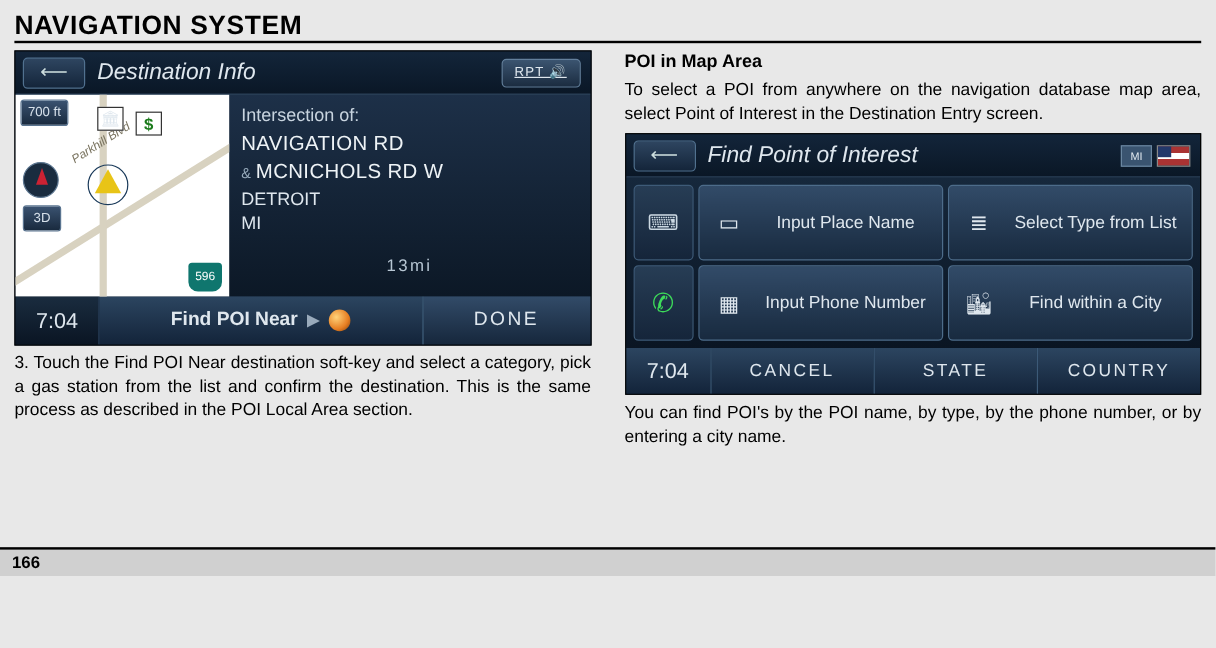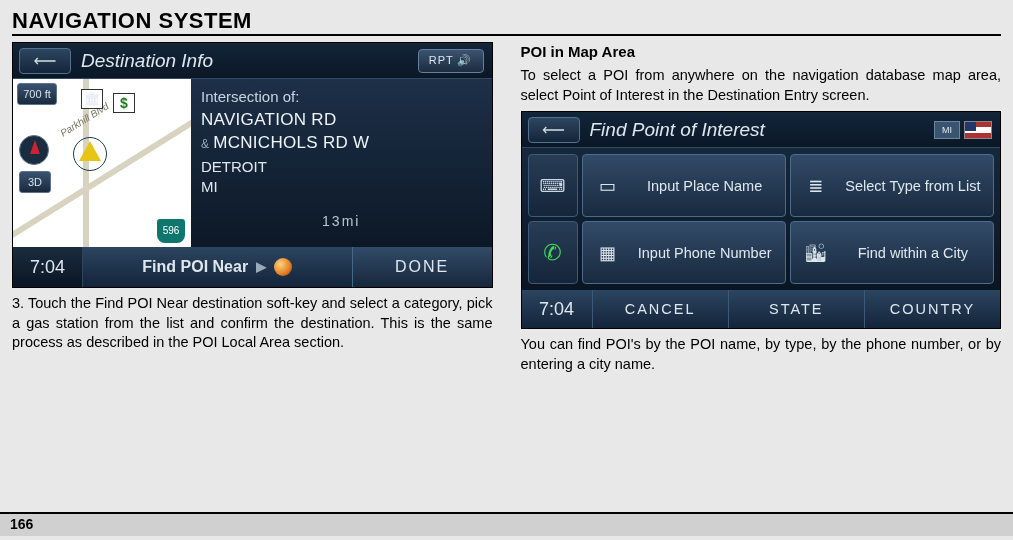--- a/index.html
+++ b/index.html
@@ -1,28 +1,28 @@
 <!DOCTYPE html>
 <html><head>
 <meta charset="utf-8">
 <style>
   * { box-sizing: border-box; margin: 0; padding: 0; }
   html, body { width: 1013px; height: 540px; font-family: Arial, Helvetica, sans-serif; background: #e8e8e8; }
-  .page { width: 1013px; height: 536px; padding: 8px 12px 0 12px; position: relative; }
+  .page { width: 1013px; height: 480px; padding: 8px 12px 0 12px; position: relative; }
   .title-row { border-bottom: 2px solid #000; margin-bottom: 6px; }
   .title { font-size: 22px; font-weight: bold; letter-spacing: 0.5px; }
   .cols { display: flex; gap: 28px; }
   .col { flex: 1; font-size: 14.5px; line-height: 1.35; }
   .screenshot { width: 100%; border: 1.5px solid #000; margin-bottom: 6px; background: #0b1a2a; color: #dfe7ee; }
   
   .scr1 { height: 246px; display: flex; flex-direction: column; }
   .scr1-top { height: 36px; display: flex; align-items: center; border-bottom: 1px solid #324a63; background: linear-gradient(#13253a,#0a1726); }
   .back-btn { width: 52px; height: 26px; margin: 0 6px; background: linear-gradient(#2e4560,#14253a); border: 1px solid #51718f; border-radius: 4px; display:flex; align-items:center; justify-content:center; font-size: 16px; color:#cdd; }
   .top-title { flex: 1; font-size: 19px; font-style: italic; font-weight: 500; padding-left: 4px; }
-  .rpt-btn { width: 66px; height: 24px; margin-right: 8px; background: linear-gradient(#3b5470,#1b2c40); border: 1px solid #64809c; border-radius: 4px; display:flex; align-items:center; justify-content:center; font-size: 11px; letter-spacing: 1px; }
+  .rpt-btn { width: 66px; height: 24px; margin-right: 8px; background: linear-gradient(#3b5470,#1b2c40); border: 1px solid #64809c; border-radius: 4px; display:flex; align-items:center; justify-content:center; font-size: 11px; letter-spacing: 1px; text-decoration: underline; }
   .scr1-mid { flex: 1; display: flex; }
   .map-pane { width: 178px; position: relative; background: #fff; overflow: hidden; }
   .map-pane .alt-badge { position:absolute; top:4px; left:4px; width:40px; height:22px; background:linear-gradient(#3a5270,#192a3e); border:1px solid #5a7490; color:#d6e0ea; font-size:11px; display:flex; align-items:center; justify-content:center; border-radius:3px; }
   .map-pane .compass { position:absolute; top:56px; left:6px; width:30px; height:30px; background:#1a2c3f; border:1px solid #5c7690; border-radius:50%; }
   .map-pane .compass::after{content:"";position:absolute;left:10px;top:4px;border-left:5px solid transparent;border-right:5px solid transparent;border-bottom:14px solid #c23; }
   .map-pane .threeD { position:absolute; top:92px; left:6px; width:32px; height:22px; background:linear-gradient(#3a5270,#192a3e); border:1px solid #5a7490; color:#d6e0ea; font-size:11px; display:flex; align-items:center; justify-content:center; border-radius:3px;}
   .map-pane .road1 { position:absolute; left:-20px; top:90px; width:240px; height:6px; background:#d8d2c0; transform:rotate(-32deg);}
   .map-pane .road2 { position:absolute; left:70px; top:-10px; width:6px; height:220px; background:#d8d2c0;}
   .map-pane .roadlabel { position:absolute; left:44px; top:34px; font-size:10px; color:#7a7460; transform:rotate(-32deg); font-style:italic;}
   .map-pane .poi-bank { position:absolute; left:68px; top:10px; width:22px; height:20px; background:#fff; border:1px solid #333; display:flex;align-items:center;justify-content:center;font-size:13px;}

